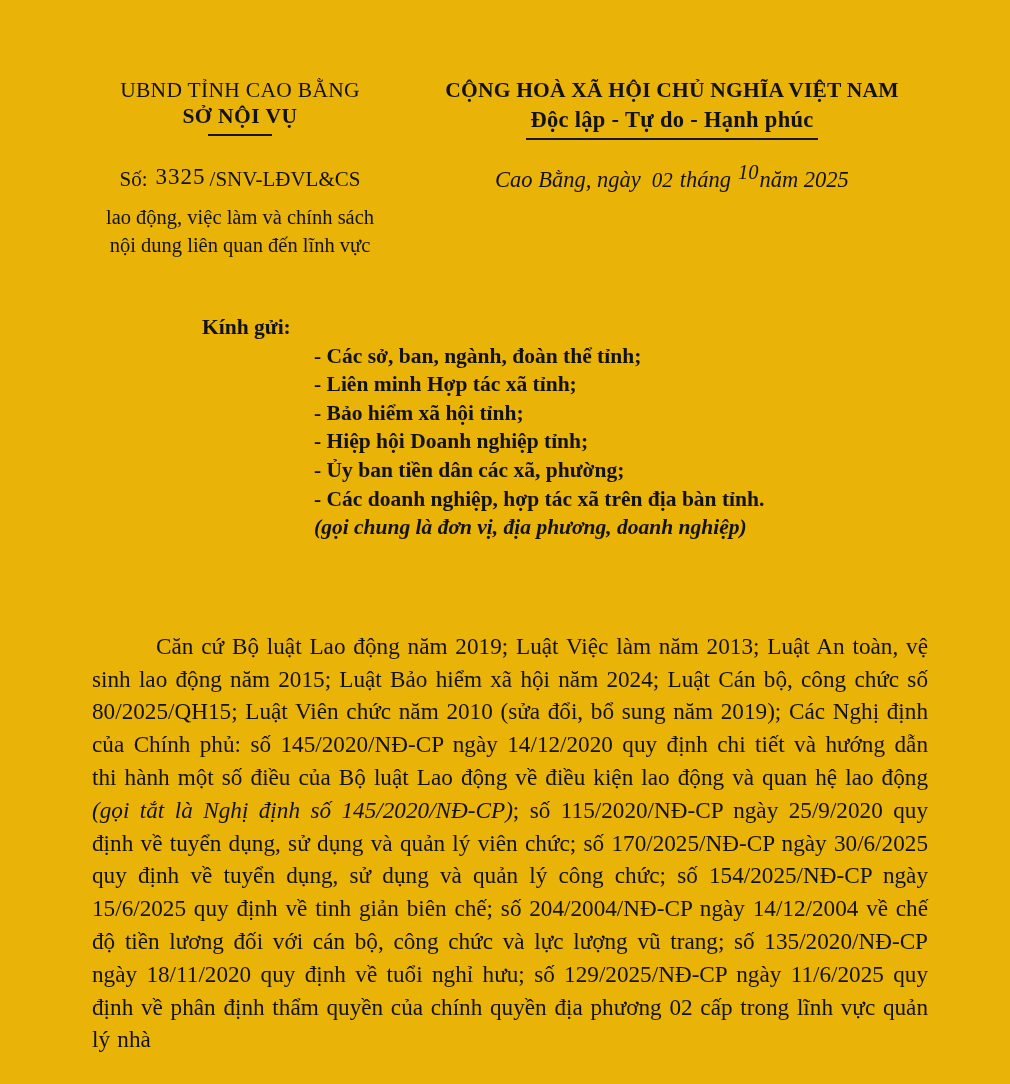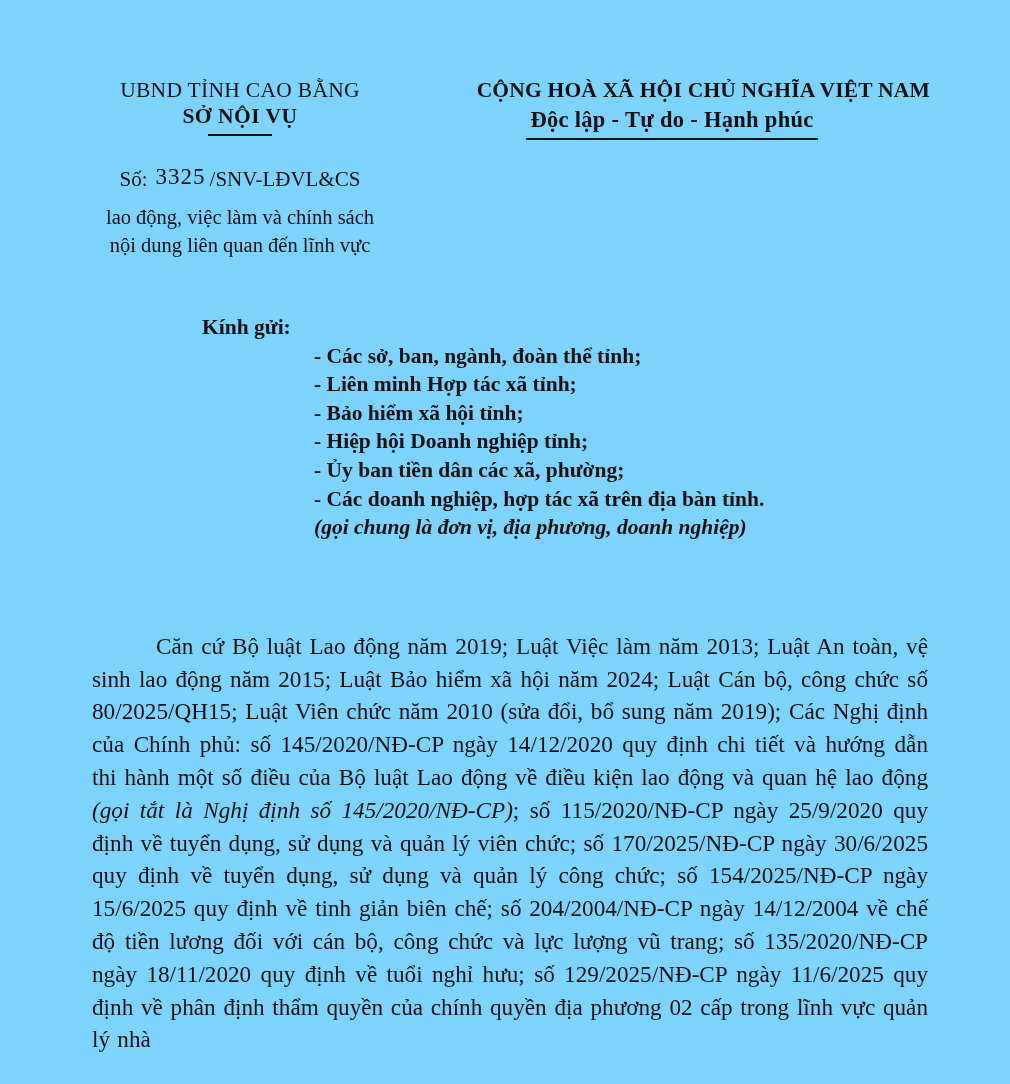--- a/index.html
+++ b/index.html
@@ -7,21 +7,21 @@
     width: 1010px; height: 1084px;
     background: #ffffff;
     font-family: "Liberation Serif", "DejaVu Serif", serif;
     color: #121212;
   }
   .page {
     position: relative;
     width: 1010px; height: 1084px;
     padding-top: 78px;
     overflow: hidden;
-    background: #7dd3fc;
+    background: #eab308;
   }
 
   
   .header-row { display: flex; padding: 0 80px 0 66px; }
   .col-left  { width: 348px; flex-shrink: 0; text-align: center; }
   .col-right { flex: 1; text-align: center; }
 
   .org-parent { font-size: 21.5px; line-height: 25px; letter-spacing: 0.3px; }
   .org-dept   { font-size: 21.5px; line-height: 27px; font-weight: bold; letter-spacing: 0.5px; }
   .rule { background: #161616; }
@@ -31,21 +31,21 @@
   .doc-number { margin-top: 30px; font-size: 21px; line-height: 26px; white-space: nowrap; }
   .doc-number .num {
     display: inline-block;
     font-size: 23px; letter-spacing: 1px;
     position: relative; top: -2px;
     margin: 0 4px 0 8px;
   }
 
   .subject { margin-top: 11px; font-size: 20.5px; line-height: 28px; }
 
-  .country { font-size: 21.5px; line-height: 25px; font-weight: bold; letter-spacing: 0.2px; text-align: right; }
+  .country { font-size: 21.5px; line-height: 25px; font-weight: bold; letter-spacing: 0.2px; }
   .motto   { font-size: 22.5px; line-height: 27px; font-weight: bold; margin-top: 3px; letter-spacing: 0.3px; }
 
   .place-date { margin-top: 26px; font-style: italic; font-size: 22.5px; line-height: 28px; white-space: nowrap; }
   .place-date .day   { display: inline-block; font-size: 21px; margin: 0 7px 0 11px; }
   .place-date .month { display: inline-block; font-size: 20.5px; position: relative; top: -8px; margin: 0 1px 0 7px; }
 
   
   .recipients { margin-top: 54px; padding-left: 202px; font-size: 21.5px; line-height: 28.6px; font-weight: bold; }
   .recipient-list { padding-left: 112px; }
   .recipients-note { padding-left: 112px; font-style: italic; }
@@ -80,20 +80,21 @@
           <div class="subject-line">lao động, việc làm và chính sách</div>
           <div class="subject-line">nội dung liên quan đến lĩnh vực</div>
         </div>
     </div>
 
     <div class="col-right">
       <div class="country">CỘNG HOÀ XÃ HỘI CHỦ NGHĨA VIỆT NAM</div>
       <div class="motto">Độc lập - Tự do - Hạnh phúc</div>
       <div class="rule rule-motto"></div>
 
+      <div class="place-date"><span>Cao Bằng, ngày</span><span class="day">02</span><span>tháng</span><span class="month">10</span><span>năm 2025</span></div>
     </div>
 
   </div>
 
   <div class="recipients">
     <div class="salutation">Kính gửi:</div>
     <div class="recipient-list">
 
     <div class="recipient-item">- Các sở, ban, ngành, đoàn thể tỉnh;</div>
         <div class="recipient-item">- Liên minh Hợp tác xã tỉnh;</div>

